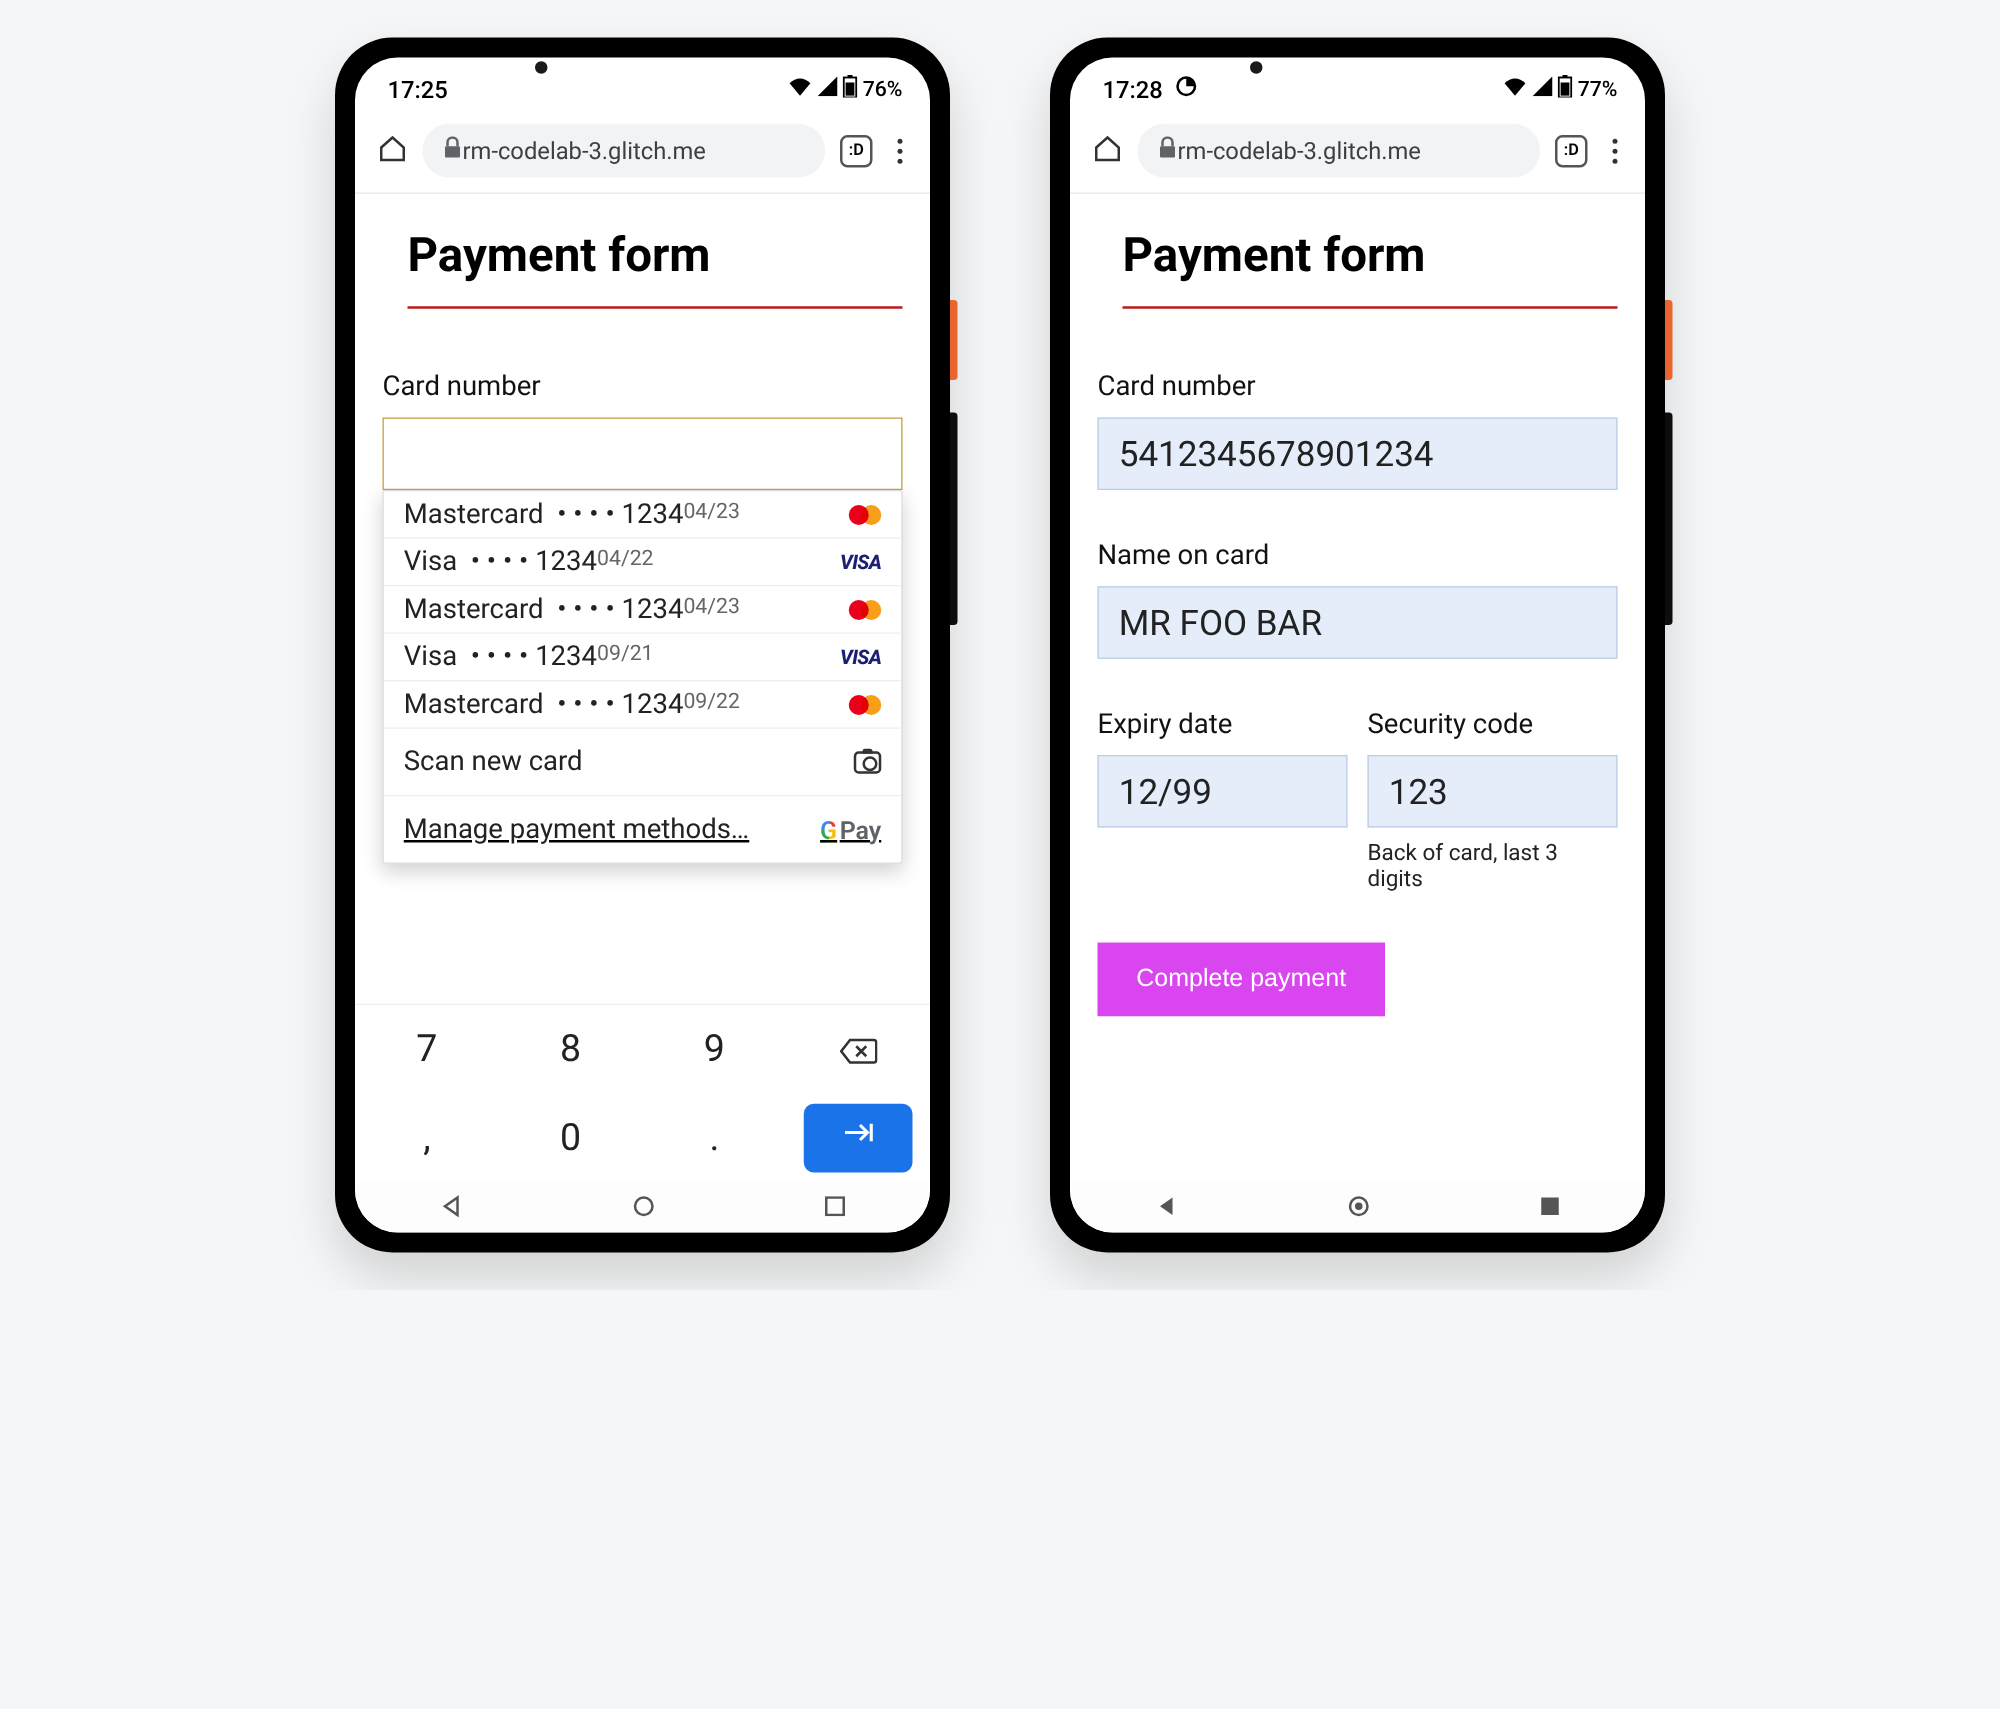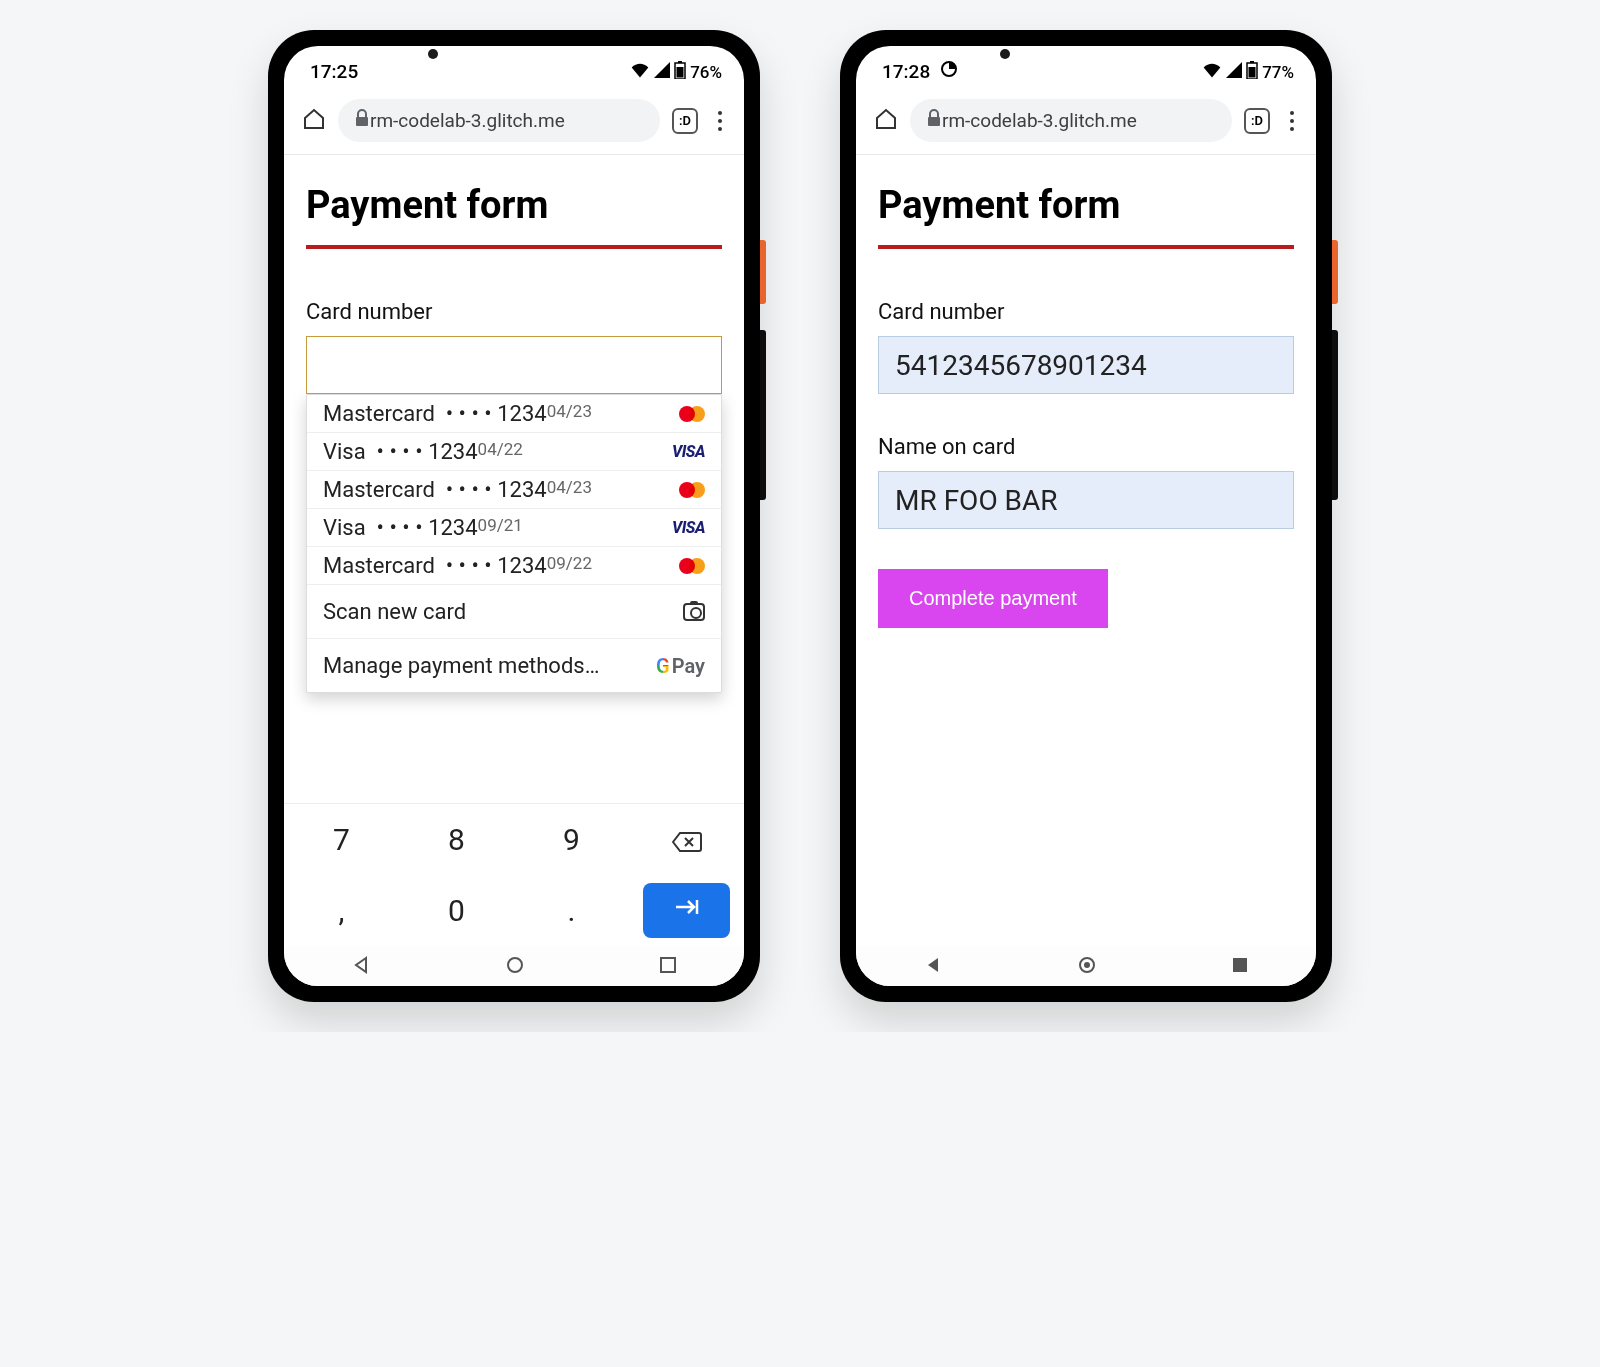--- a/index.html
+++ b/index.html
@@ -71,34 +71,34 @@
     padding: 10px 16px; font-size: 19px; color: #3c4043;
     overflow: hidden; white-space: nowrap;
   }
   .tabcount {
     width: 26px; height: 26px; border: 2px solid #555; border-radius: 6px;
     font-size: 13px; display:flex; align-items:center; justify-content:center;
     font-weight: 600;
   }
   .kebab { width: 4px; height: 4px; background:#333; border-radius:50%; box-shadow: 0 -8px 0 #333, 0 8px 0 #333; margin: 0 8px;}
   .content { padding: 28px 22px 0 22px; flex:1; position:relative; }
-  h1 { font-size: 38px; font-weight: 700; border-bottom: 4px solid #b91c1c; padding-bottom: 18px; margin-bottom: 50px; }
+  h1 { font-size: 38px; font-weight: 700; border-bottom: 2px solid #b91c1c; padding-bottom: 18px; margin-bottom: 50px; margin-left: 20px; }
   .label { font-size: 22px; color:#111; margin-bottom: 12px; }
   .input {
     width: 100%; height: 58px; border: 1px solid #c49a3a; background:#fff;
     padding: 0 16px; font-size: 28px;
   }
   .input.filled { border: 1px solid #b8cce4; background:#e4edf9; color:#222; display:flex; align-items:center; }
   .dropdown {
     margin-top: 0px; background:#fff; border: 1px solid #ddd;
     box-shadow: 0 6px 16px rgba(0,0,0,0.18);
     border-radius: 2px;
   }
   .dd-item { display:flex; align-items:center; justify-content:space-between; padding: 6px 16px; border-bottom:1px solid #eee; }
-  .dd-item:last-child { border-bottom:none; }
+  .dd-item:last-child { border-bottom:none;text-decoration:underline; }
   .dd-main { font-size: 22px; color:#222; }
   .dd-sub { font-size: 17px; color:#666; margin-top: 0px; }
   .dd-col { display:flex; }
   .mc-logo { position:relative; width:26px; height:16px; }
   .mc-logo::before, .mc-logo::after { content:""; position:absolute; width:16px; height:16px; border-radius:50%; top:0; }
   .mc-logo::before { background:#eb001b; left:0; }
   .mc-logo::after { background:#f79e1b; right:0; mix-blend-mode: multiply; }
   .visa-logo { color:#1a1f71; font-weight:800; font-style:italic; font-size:16px; letter-spacing:-0.5px; }
   .cam-icon { width:22px; height:18px; border:2px solid #333; border-radius:4px; position:relative; }
   .cam-icon::before { content:""; position:absolute; width:8px; height:8px; border:2px solid #333; border-radius:50%; top:2px; left:5px;}
@@ -315,20 +315,31 @@
       <div class="field">
         <div class="label">Card number</div>
         <div class="input filled">5412345678901234</div>
       </div>
 
       <div class="field">
         <div class="label">Name on card</div>
         <div class="input filled">MR FOO BAR</div>
       </div>
 
+      <div class="row2 field">
+        <div class="col">
+          <div class="label">Expiry date</div>
+          <div class="input filled">12/99</div>
+        </div>
+        <div class="col">
+          <div class="label">Security code</div>
+          <div class="input filled">123</div>
+          <div class="helper">Back of card, last 3 digits</div>
+        </div>
+      </div>
 
       <button class="btn-primary">Complete payment</button>
     </div>
 
     <div class="navbar">
       <span class="nb"><svg width="18" height="18" viewBox="0 0 18 18">
             <path d="M14 2 L4 9 L14 16 Z" fill="#555"></path>
           </svg></span>
       <span class="nb"><svg width="18" height="18">
             <circle cx="9" cy="9" r="7" fill="none" stroke="#555" stroke-width="2"></circle>

